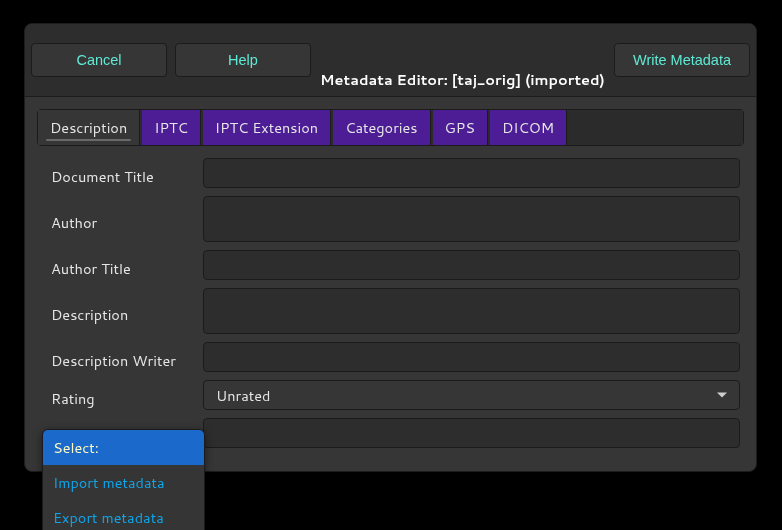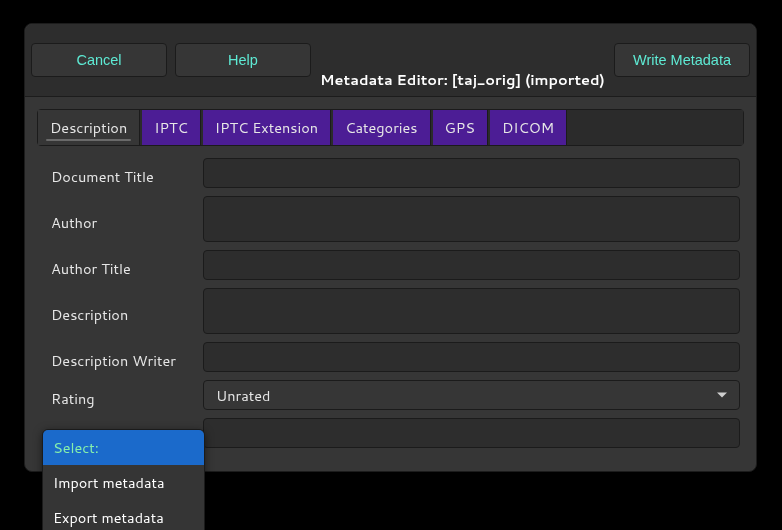--- a/index.html
+++ b/index.html
@@ -158,26 +158,26 @@
     background: #353535;
     border: 1px solid #1b1b1b;
     border-radius: 6px;
     overflow: hidden;
     box-shadow: 0 2px 8px rgba(0,0,0,0.5);
     z-index: 10;
   }
   .popup-item {
     padding: 7px 10px;
     font-size: 14.5px;
-    color: #ffffff;
+    color: #0ea5e9;
     cursor: pointer;
   }
   .popup-item.header-item {
     background: #1b6acb;
-    color: #86efac;
+    color: #fef9c3;
     cursor: default;
   }
 </style>
 </head>
 <body>
 
 <div class="dialog">
   <div class="header">
     <button class="btn">Cancel</button>
     <button class="btn">Help</button>

